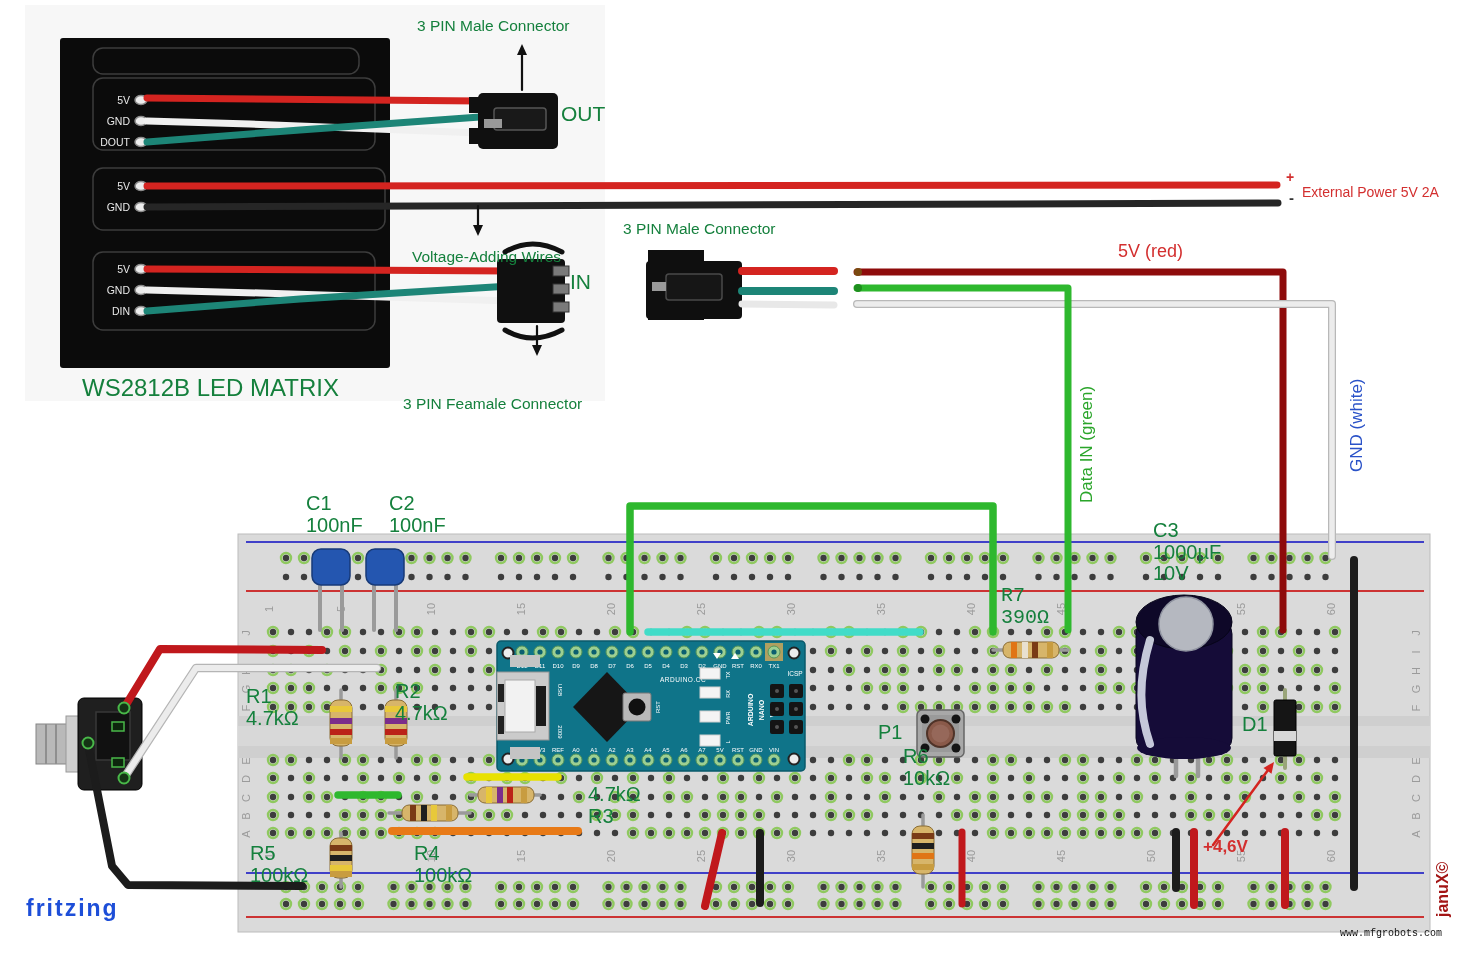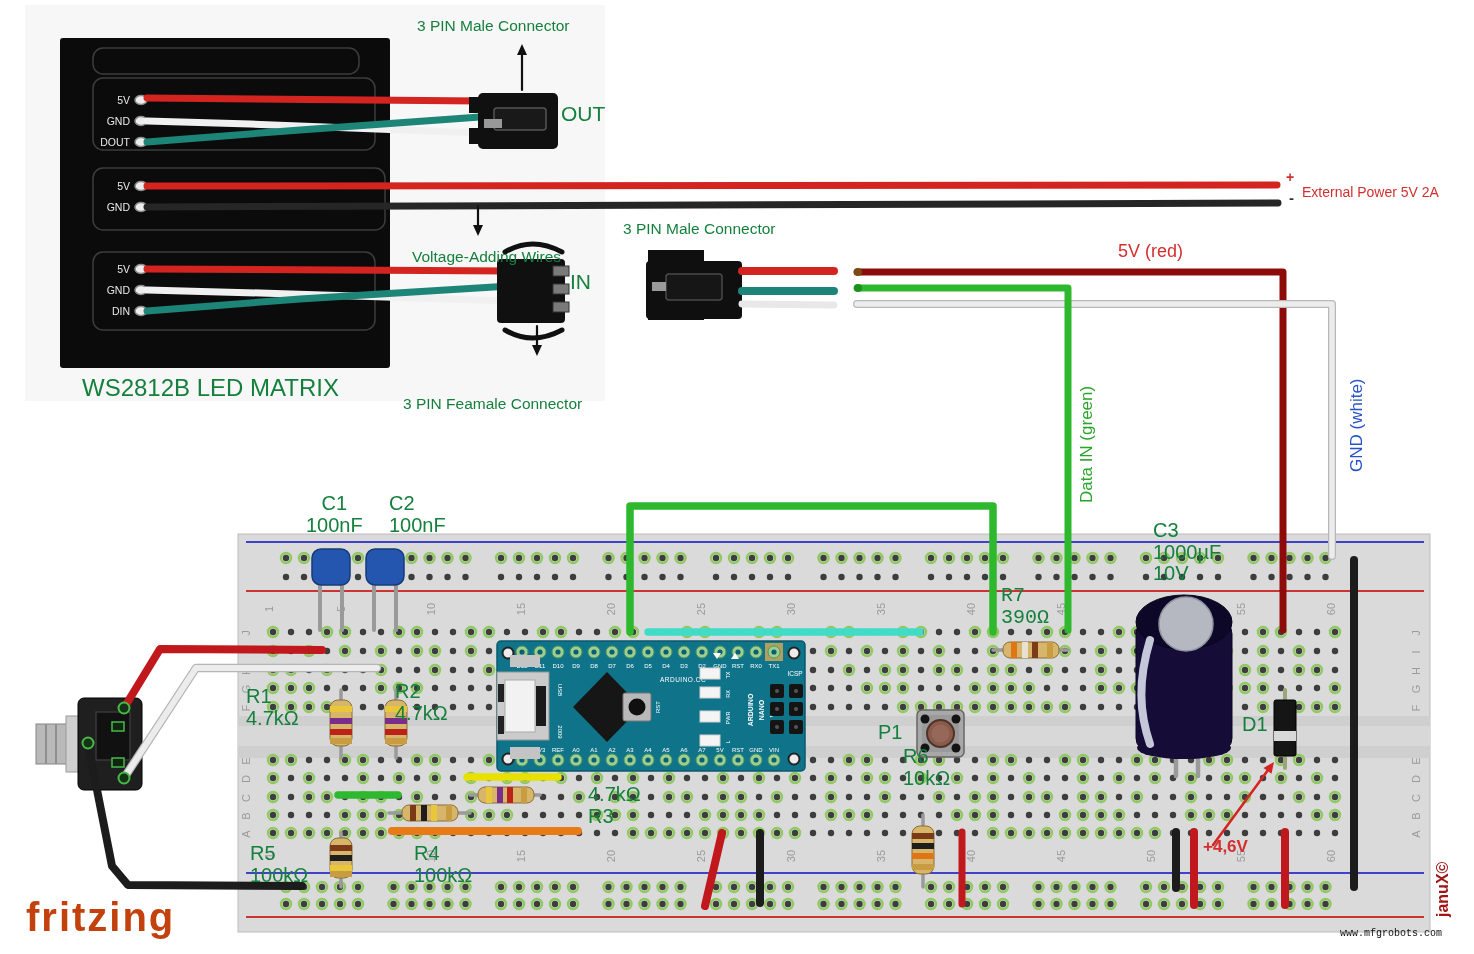--- a/index.html
+++ b/index.html
@@ -8,21 +8,21 @@
   #gfx{position:absolute;left:0;top:0;}
   .lbl{position:absolute;color:#15803d;line-height:1.08;white-space:nowrap;}
   .ann{font-size:15.5px;}
   .big{font-size:21px;}
   .comp{font-size:20px;}
   .red{color:#d32f2f;}
   .green{color:#2aa52a;}
   .blue{color:#2a52c8;}
   .bold{font-weight:bold;}
   .rot{transform:rotate(-90deg);transform-origin:0 0;}
-  .watermark{font-size:40px;color:#c2410c;font-weight:600;letter-spacing:2px;}
+  .watermark{font-size:23px;color:#1d4ed8;font-weight:600;letter-spacing:2px;}
   .credit{font-size:16px;color:#a31515;font-weight:bold;}
   .site{font-size:10px;font-family:Liberation Mono, monospace;color:#111;}
   .small-red{font-size:14px;}
 </style>
 </head>
 <body>
 
 <div id="stage">
   <svg id="gfx" width="1474" height="954">
       <g>
@@ -1699,21 +1699,21 @@
   <div class="lbl" style="left:82px;top:375px;font-size:24px;">WS2812B LED MATRIX</div>
 
   <div class="lbl red bold" style="left:1286px;top:170px;font-size:14px;">+</div>
   <div class="lbl bold" style="left:1289px;top:190px;font-size:15px;color:#333;">-</div>
   <div class="lbl red small-red" style="left:1302px;top:185px;">External Power 5V 2A</div>
   <div class="lbl red" style="left:1118px;top:242px;font-size:18px;">5V (red)</div>
   <div class="lbl green rot" style="left:1078px;top:503px;font-size:17px;">Data IN (green)</div>
   <div class="lbl blue rot" style="left:1348px;top:472px;font-size:17px;">GND (white)</div>
   <div class="lbl red bold" style="left:1203px;top:838px;font-size:17px;">+4,6V</div>
 
-  <div class="lbl comp" style="left:306px;top:493px;text-align:center;">
+  <div class="lbl comp" style="left:306px;top:493px;">
     <div>C1</div>
       <div>100nF</div>
     </div>
   <div class="lbl comp" style="left:389px;top:493px;">
     <div>C2</div>
       <div>100nF</div>
     </div>
   <div class="lbl comp" style="left:246px;top:686px;">
     <div>R1</div>
       <div>4.7kΩ</div>

